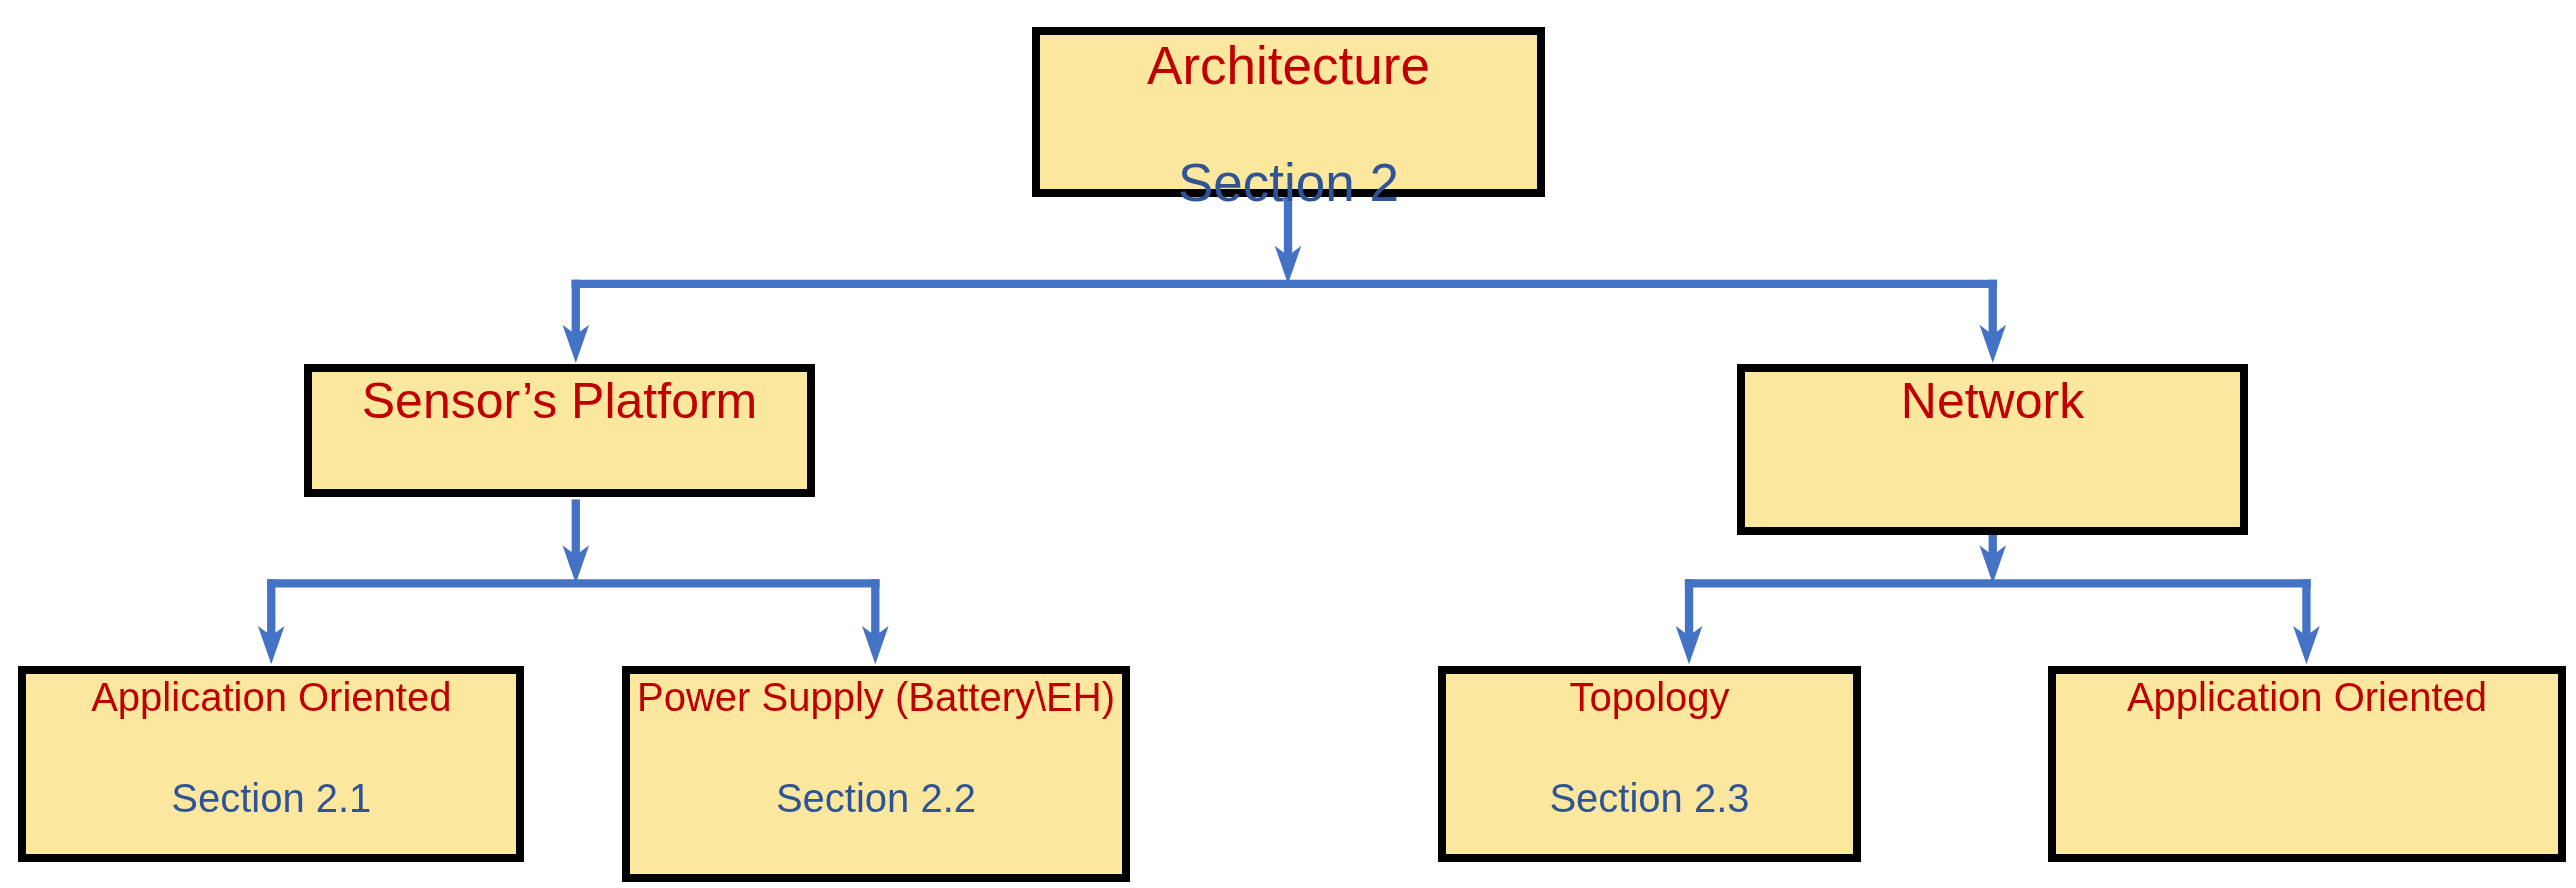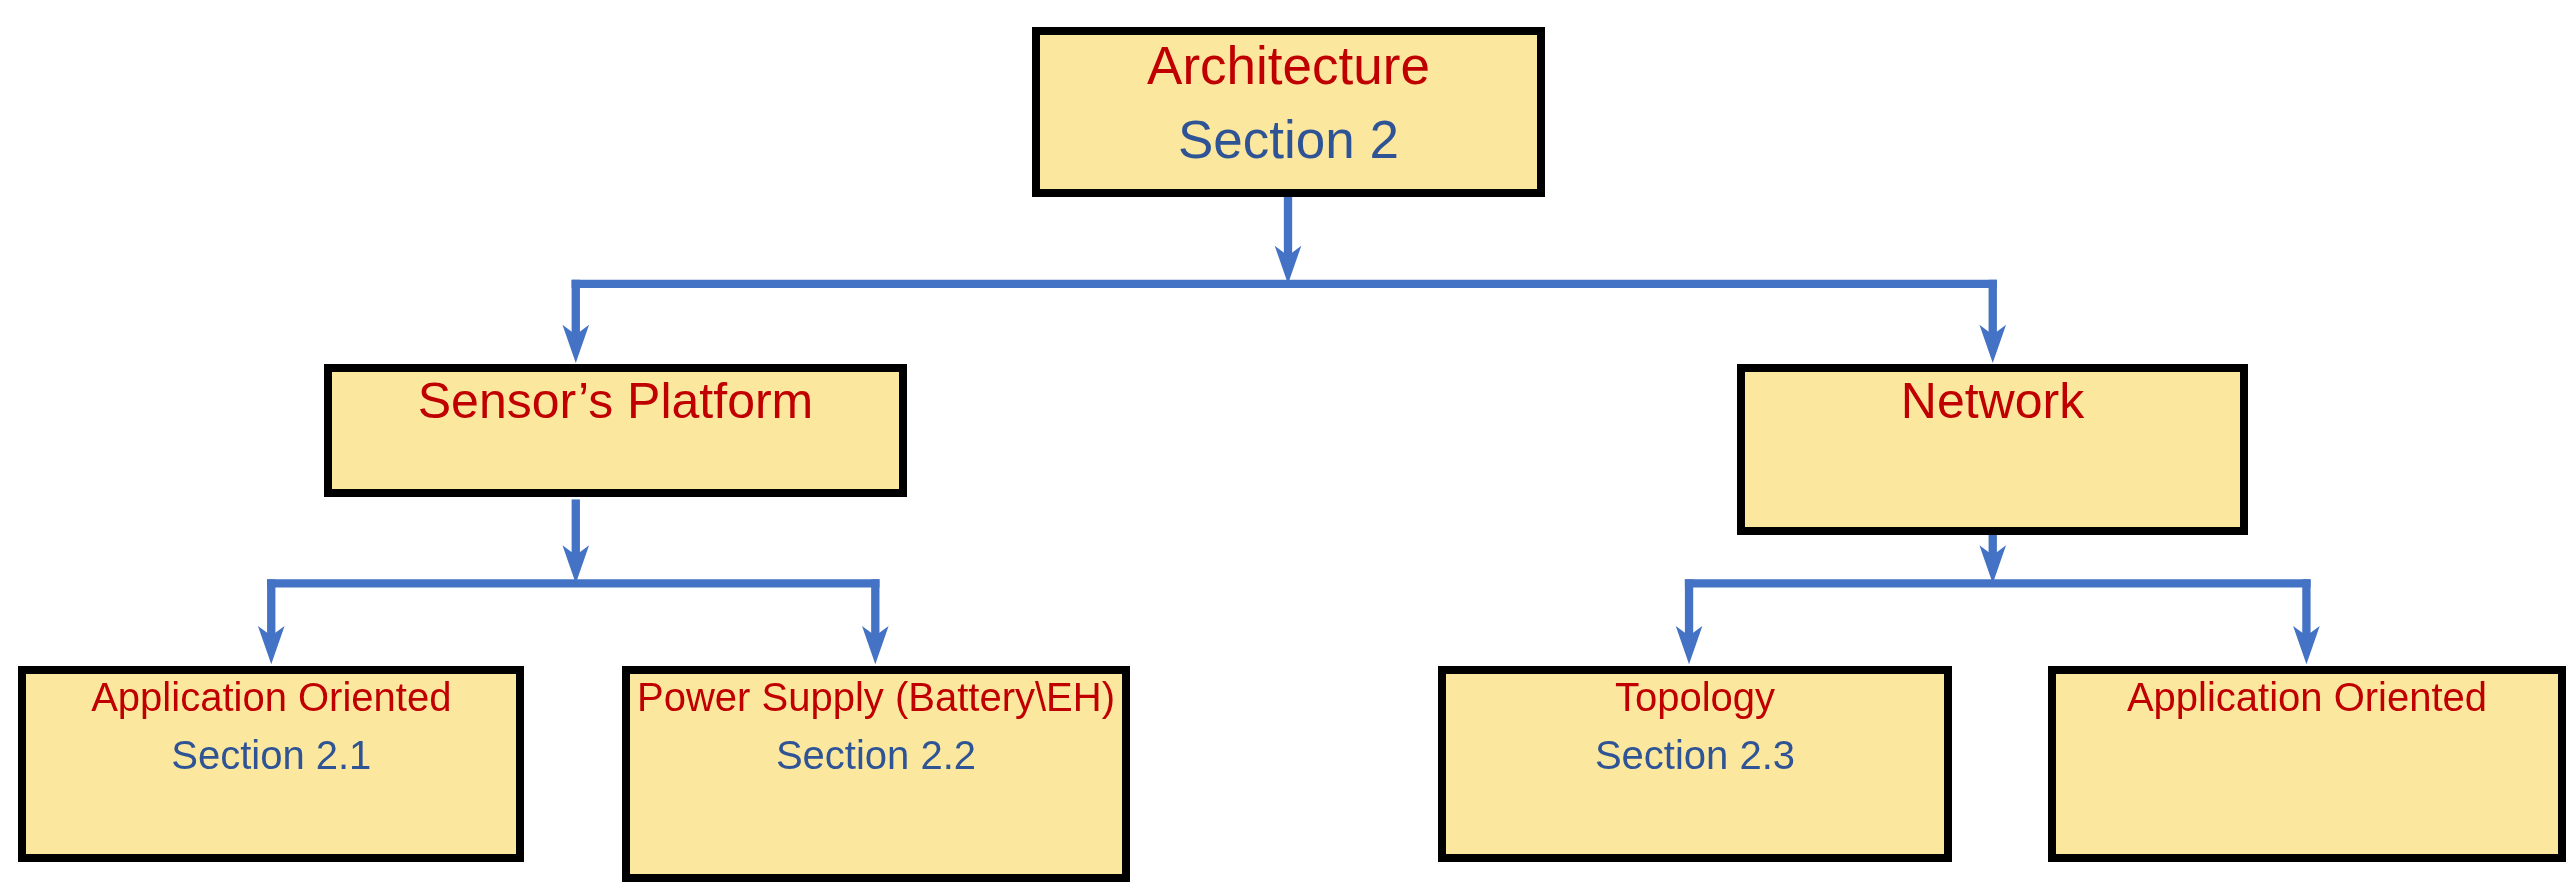--- a/index.html
+++ b/index.html
@@ -43,35 +43,36 @@
   }
   .node .title {
     color: var(--title-red, #C00000);
     line-height: 1.18;
     white-space: nowrap;
   }
   .node .section {
     color: var(--section-blue, #2F5496);
     line-height: 1.18;
     white-space: nowrap;
+    margin-top: 43px;
   }
   
   .lvl1 .title, .lvl1 .section { font-size: 53px; }
   .lvl1 { row-gap: 11.6px; }
   .lvl2 .title { font-size: 50px; }
   .lvl3 .title, .lvl3 .section { font-size: 40px; }
   .lvl3 { row-gap: 11px; }
 
   
   #node-architecture   { left: 1032px; top: 27px;  width: 513px; height: 170px; }
-  #node-sensors        { left: 324px;  top: 364px; width: 583px; height: 133px; }
+  #node-sensors        { left: 304px;  top: 364px; width: 511px; height: 133px; }
   #node-network        { left: 1737px; top: 364px; width: 511px; height: 171px; }
   #node-app-oriented-1 { left: 18.3px;   top: 666px; width: 506px; height: 196px; }
   #node-power-supply   { left: 622px;  top: 666px; width: 508px; height: 216px; }
-  #node-topology       { left: 1438px; top: 666px; width: 514px; height: 196px; }
+  #node-topology       { left: 1438px; top: 666px; width: 423px; height: 196px; }
   #node-app-oriented-2 { left: 2048px; top: 666px; width: 518px; height: 196px; }
 </style>
 </head>
 <body>
 
 <div class="canvas">
 
   <svg class="connectors" viewBox="0 0 3096 1068" xmlns="http://www.w3.org/2000/svg">
 
     <g>

